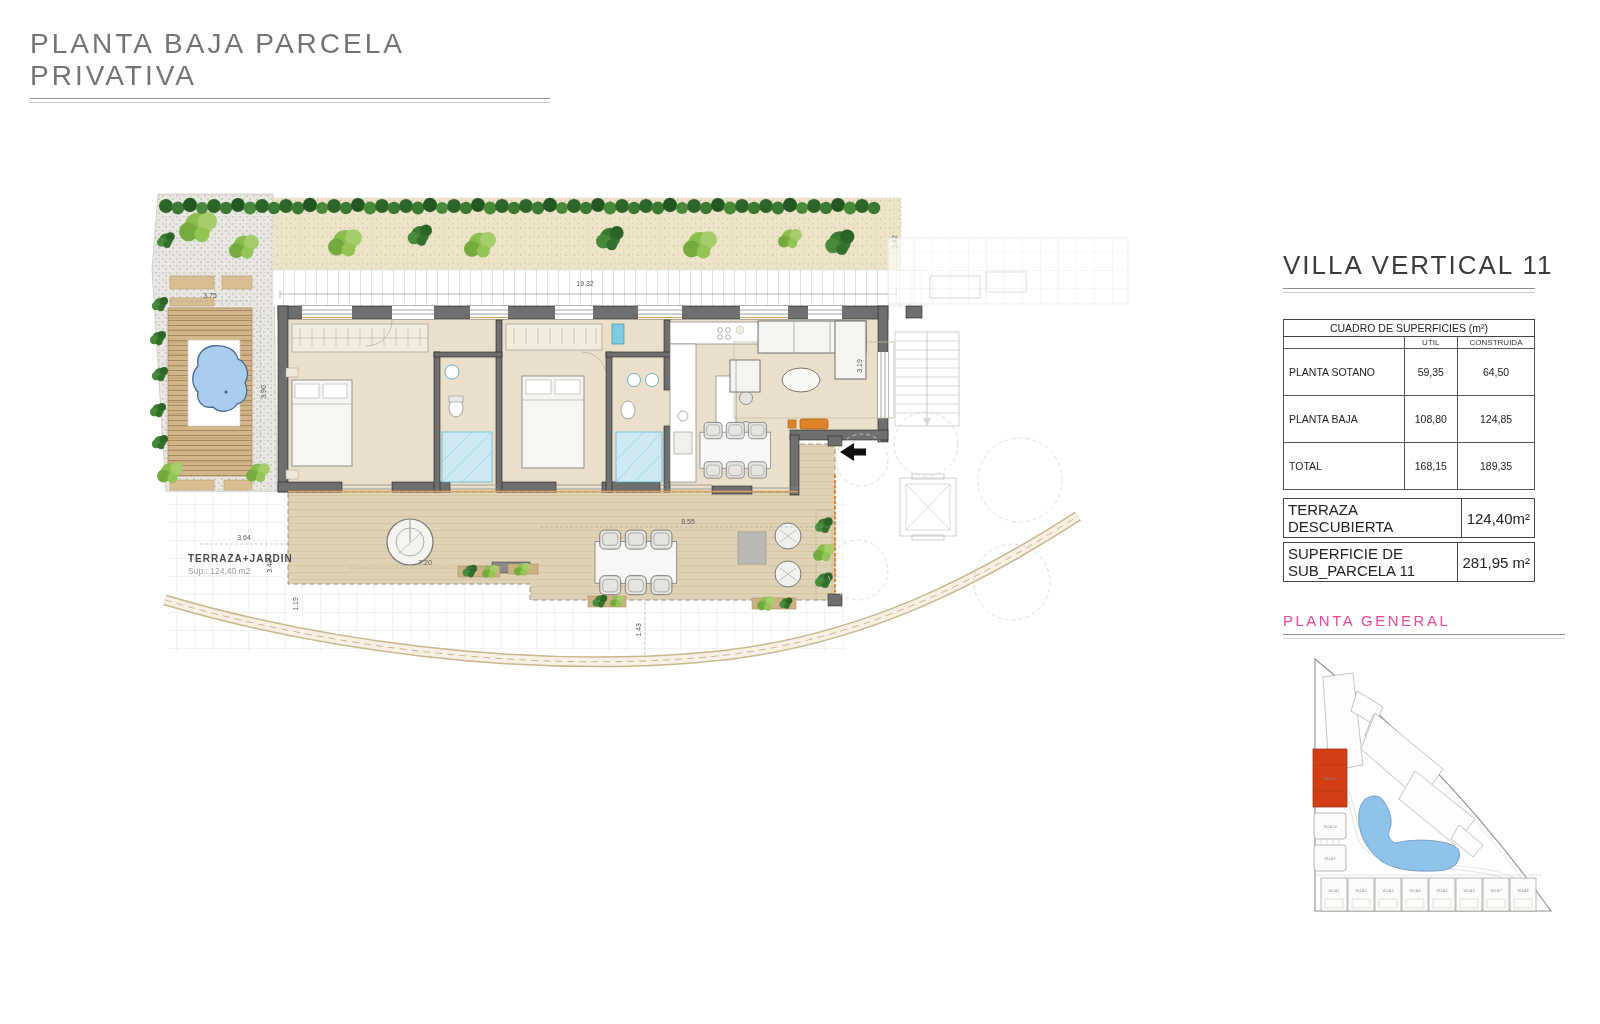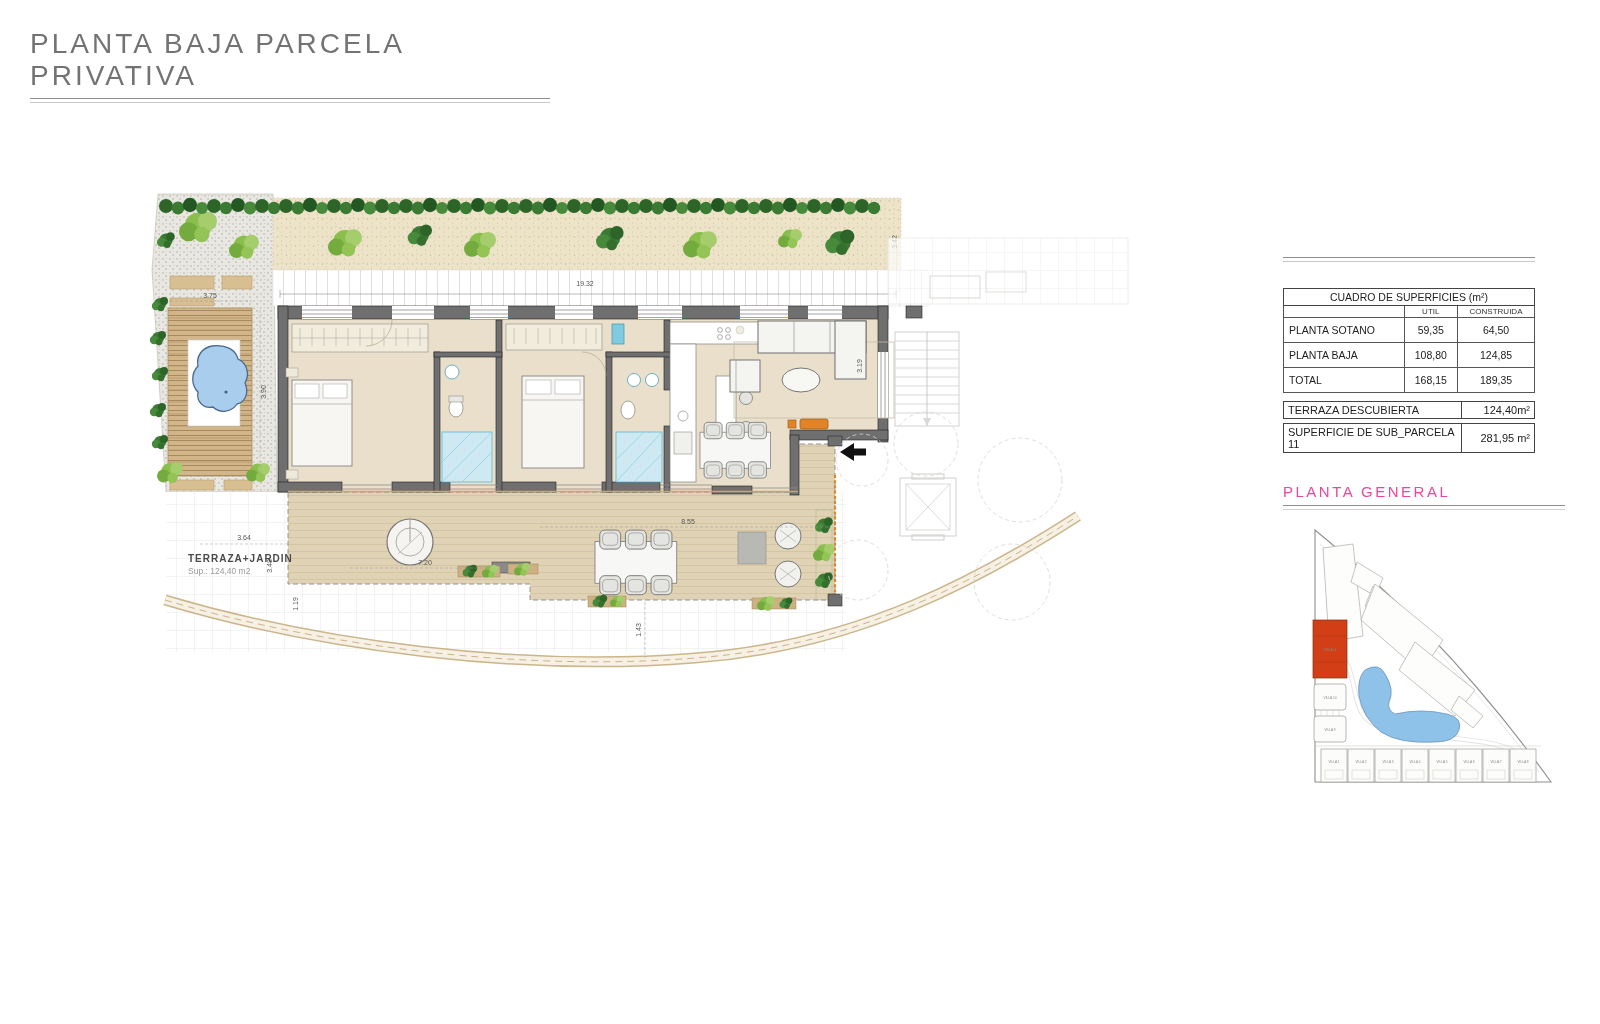--- a/index.html
+++ b/index.html
@@ -11,24 +11,24 @@
     position:absolute;left:30px;top:28px;width:540px;
     font-size:28px;letter-spacing:3px;color:#737373;font-weight:400;
   }
   .main-title .rule{margin-top:6px;height:3px;border-top:1px solid #8f8f8f;border-bottom:1px solid #c9c9c9;width:520px;}
   .plan-wrap{position:absolute;left:140px;top:180px;width:1010px;height:520px;}
   .panel{position:absolute;left:1283px;top:250px;width:252px;}
   .vtitle{font-size:26px;letter-spacing:2px;color:#3a3a3a;text-align:center;white-space:nowrap;}
   .rule2{margin-top:7px;height:3px;border-top:1px solid #8f8f8f;border-bottom:1px solid #c9c9c9;}
   table.surf{border-collapse:collapse;width:100%;margin-top:26px;font-size:10.5px;color:#222;}
   table.surf th{border:1.2px solid #444;font-weight:400;font-size:10.5px;padding:2px 0;text-align:center;}
-  table.surf td{border:0.8px solid #555;padding:6px 5px;}
+  table.surf td{border:0.8px solid #555;padding:17px 5px;}
   table.surf tr.sub td{font-size:8px;color:#333;text-align:center;padding:1px 4px;}
   table.surf td.num{text-align:center;}
-  table.mini{border-collapse:collapse;width:100%;font-size:11px;color:#222;padding-left:36px;}
+  table.mini{border-collapse:collapse;width:100%;font-size:15px;color:#222;padding-left:36px;}
   table.mini.t1{margin-top:8px;}
   table.mini.t2{margin-top:4px;}
   table.mini td{border:1.1px solid #444;padding:2px 4px;}
   table.mini td.val{width:64px;text-align:right;white-space:nowrap;}
   .gtitle{margin-top:30px;font-size:15px;letter-spacing:2.5px;color:#ec4899;}
   .rule1{margin-top:5px;height:3px;border-top:1px solid #8f8f8f;border-bottom:1px solid #d2d2d2;width:282px;}
   .site-svg{margin-top:10px;}
   svg text{font-family:"Liberation Sans", sans-serif;}
   .dim{font-size:7px;fill:#555;}
   .tlabel{font-size:10px;fill:#4a4a4a;letter-spacing:1px;font-weight:bold;}
@@ -451,20 +451,21 @@
       <circle cx="786" cy="264" r="32"></circle>
       <circle cx="718" cy="390" r="30"></circle>
       <circle cx="880" cy="300" r="42"></circle>
       <circle cx="872" cy="402" r="38"></circle>
     </g>
   </g>
 </svg>
 </div>
 
 <div class="panel">
+  <div class="vtitle">VILLA VERTICAL 11</div>
   <div class="rule2"></div>
 
   <table class="surf">
     <tbody>
         <tr>
           <th colspan="3">CUADRO DE SUPERFICIES (m²)</th>
         </tr>
     <tr class="sub">
       <td></td>
       <td>UTIL</td>

